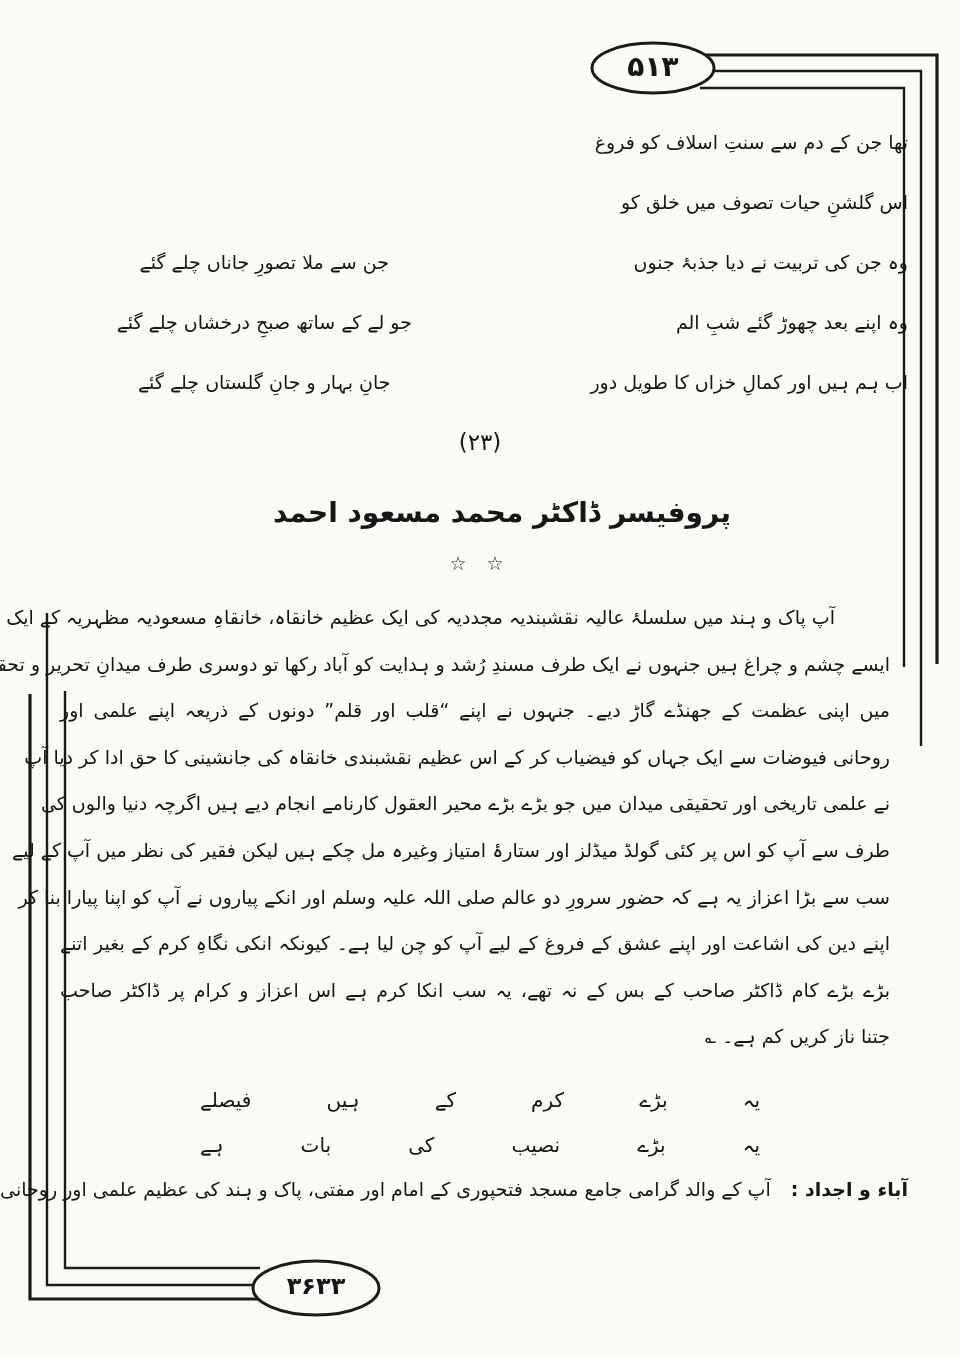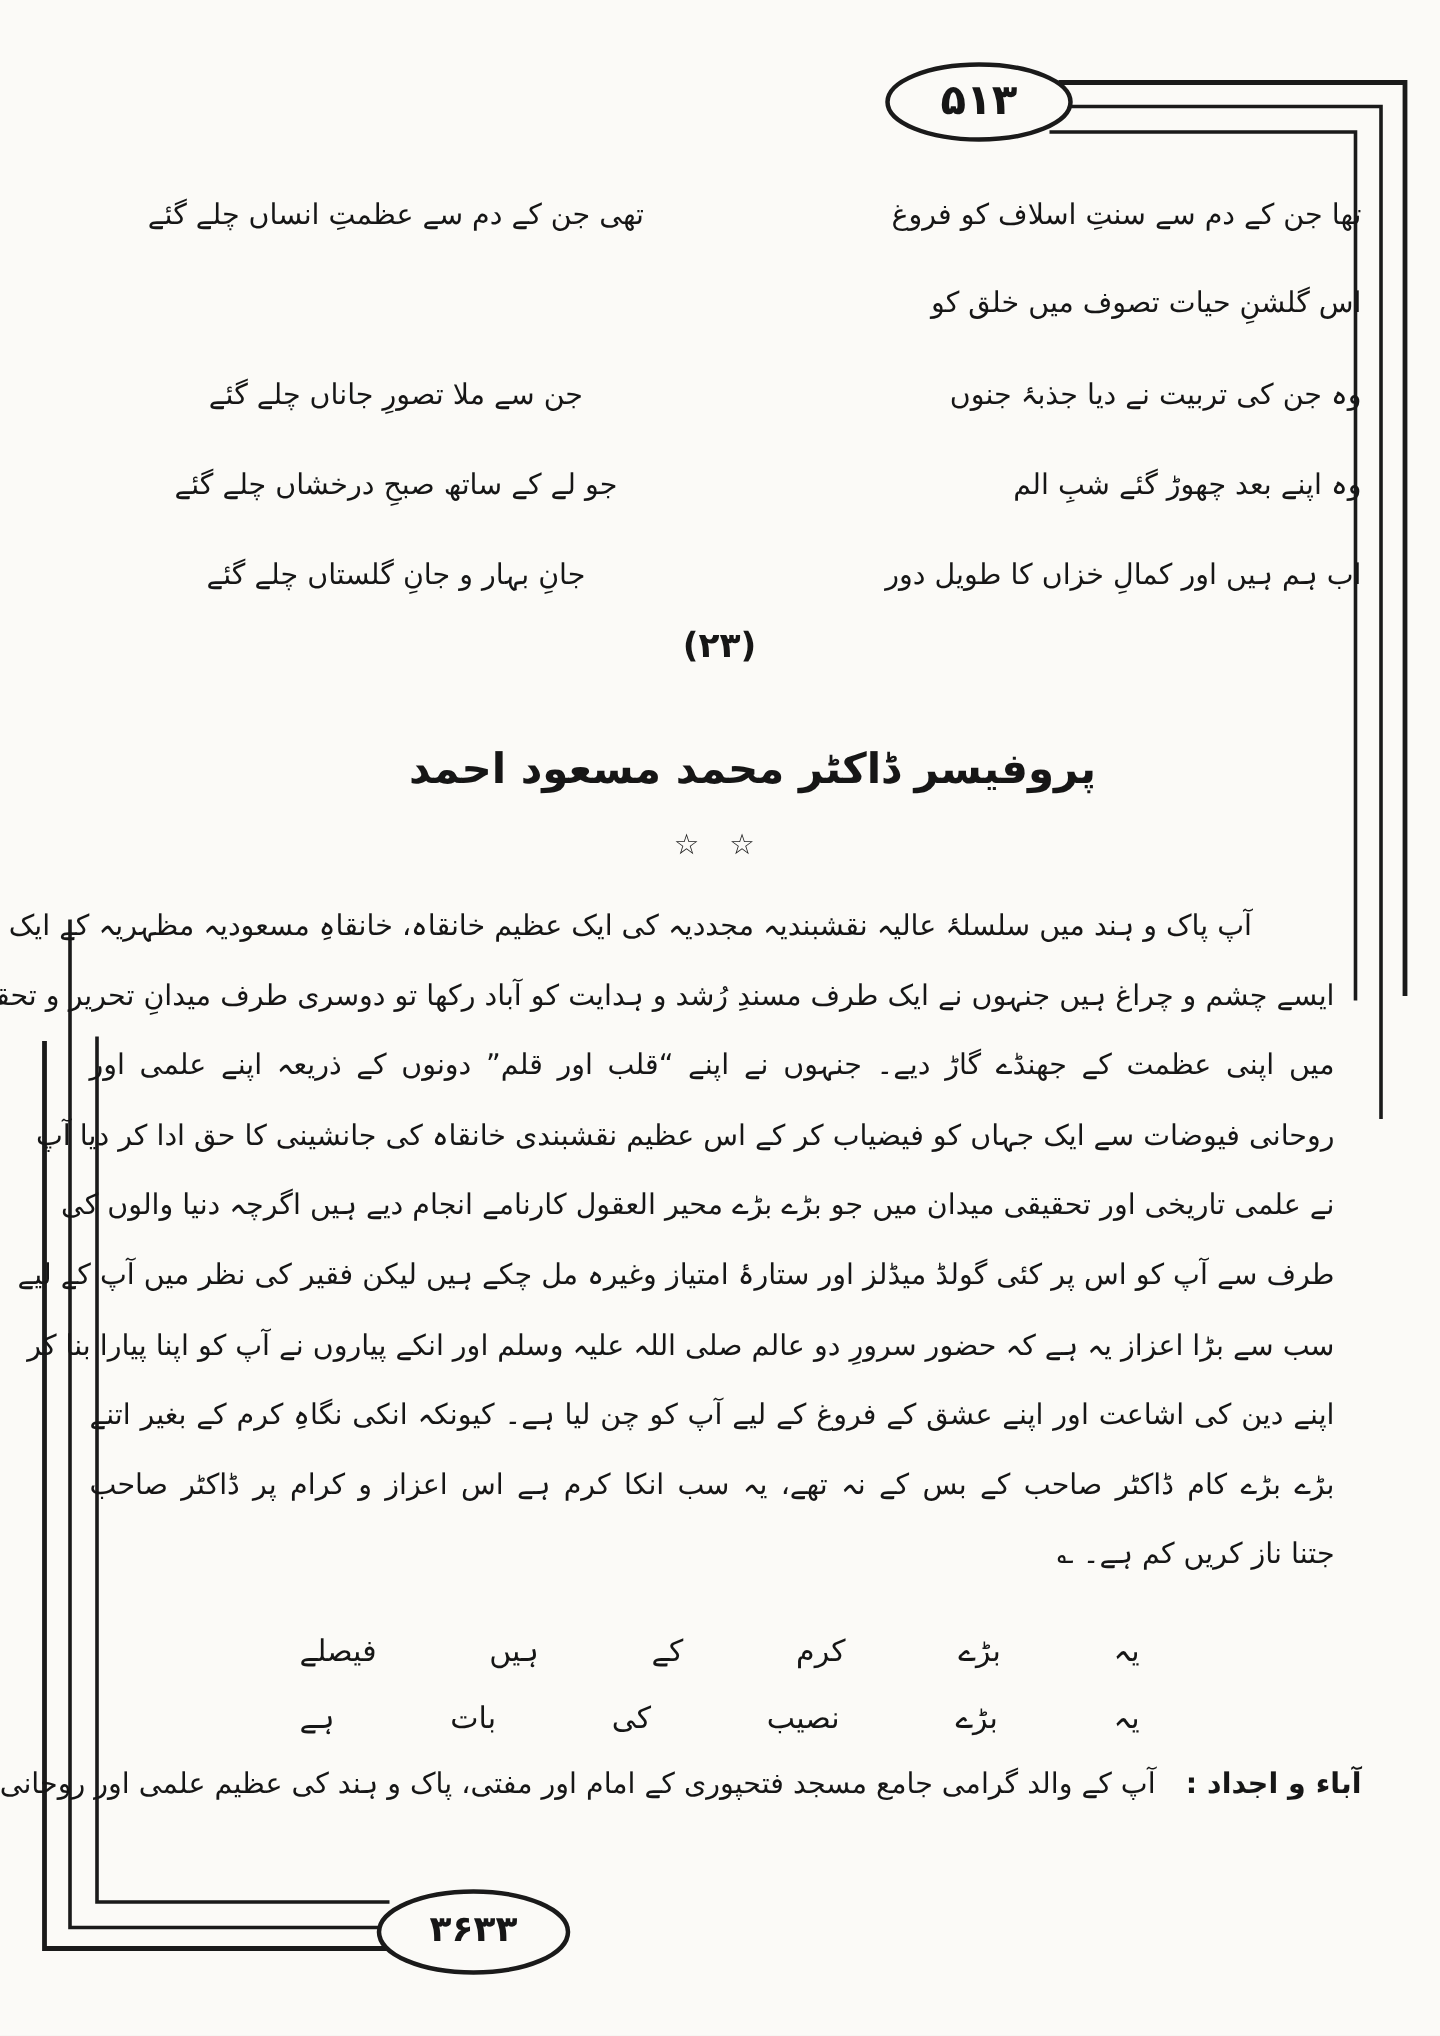--- a/index.html
+++ b/index.html
@@ -31,22 +31,22 @@
   .verse-row {
     display:flex; flex-direction:row; justify-content:space-between;
     align-items:center; height:60px; direction:rtl;
   }
   .hemi { font-size:19px; white-space:nowrap; }
   .hemi.first  { width:49%; text-align:right; }
   .hemi.second { width:43%; text-align:center; }
 
   
   .section-number {
-    position:absolute; z-index:2; left:0; top:418px; width:960px;
-    text-align:center; font-size:23px; font-weight:bold; letter-spacing:3px;
+    position:absolute; z-index:2; left:0; top:429px; width:960px;
+    text-align:center; font-size:23px; font-weight:normal; letter-spacing:3px;
   }
   .section-title {
     position:absolute; z-index:2; left:0; top:496px; width:960px;
     text-align:center; font-size:28px; font-weight:bold;padding-left:22px;
   }
   .section-stars {
     position:absolute; z-index:2; left:0; top:552px; width:960px;
     text-align:center; font-size:19px; letter-spacing:7px; color:#222;
   }
 
@@ -92,21 +92,20 @@
 
     <ellipse cx="653" cy="68" rx="61" ry="25" fill="#fbfaf7" stroke-width="3"></ellipse>
     <ellipse cx="316" cy="1288" rx="63" ry="27" fill="#fbfaf7" stroke-width="3"></ellipse>
   </svg>
 
   <div class="oval-number top">۵۱۳</div>
 
   <div class="poem1">
     <div class="verse-row">
       <div class="hemi first">تھا جن کے دم سے سنتِ اسلاف کو فروغ</div>
-      <div class="hemi second">تھی جن کے دم سے عظمتِ انساں چلے گئے</div>
     </div>
     <div class="verse-row">
       <div class="hemi first">اس گلشنِ حیات تصوف میں خلق کو</div>
     </div>
     <div class="verse-row">
       <div class="hemi first">وہ جن کی تربیت نے دیا جذبۂ جنوں</div>
       <div class="hemi second">جن سے ملا تصورِ جاناں چلے گئے</div>
     </div>
     <div class="verse-row">
       <div class="hemi first">وہ اپنے بعد چھوڑ گئے شبِ الم</div>

